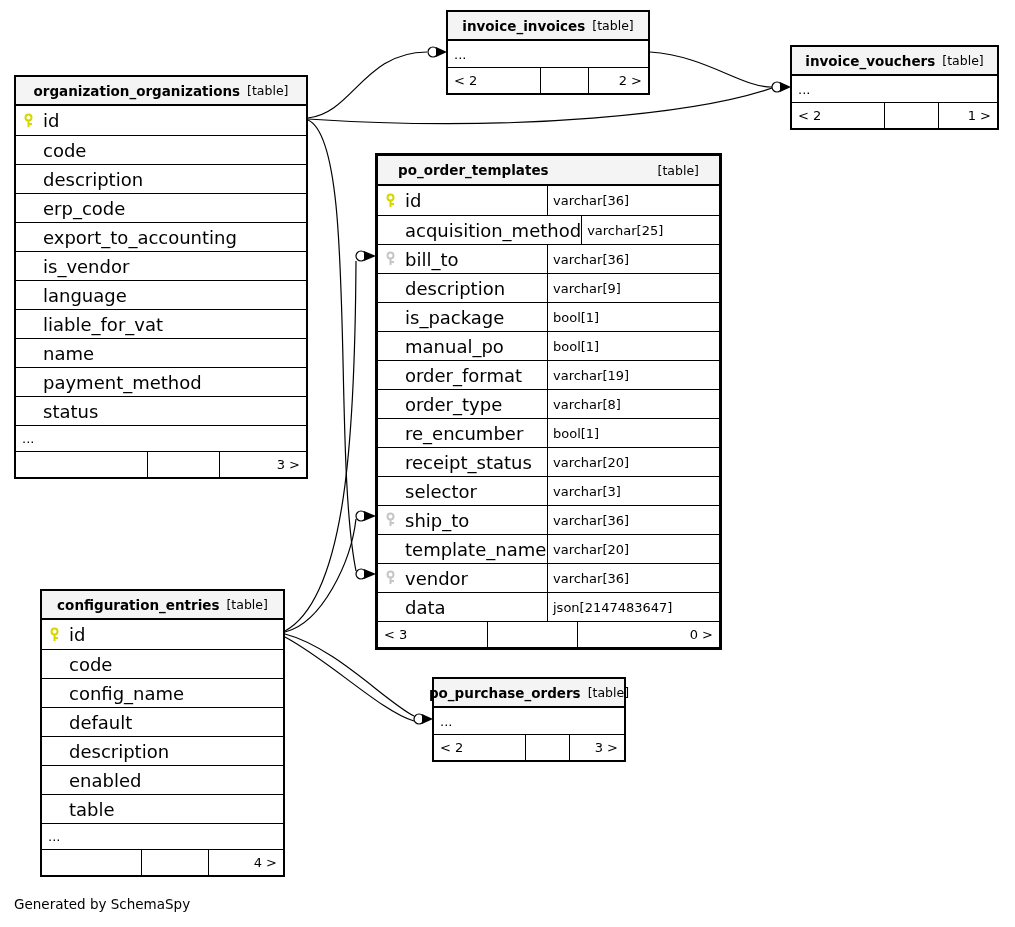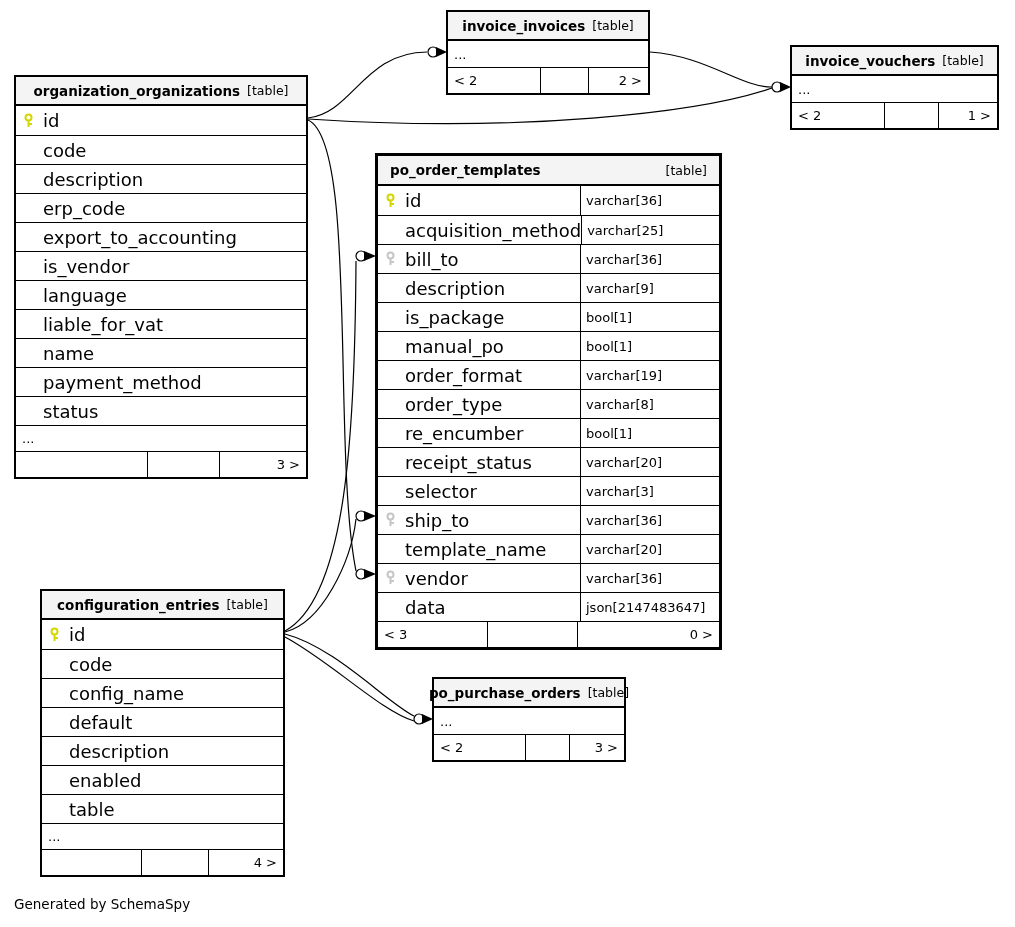--- a/index.html
+++ b/index.html
@@ -1,31 +1,31 @@
 <!DOCTYPE html>
 <html><head>
 <meta charset="utf-8">
 <style>
   * { box-sizing: border-box; margin: 0; padding: 0; }
   html,body { width:1015px; height:927px; background:#ffffff; font-family:"DejaVu Sans", sans-serif; color:#000; }
   #canvas { position:relative; width:1015px; height:927px; background:#fff; overflow:hidden; }
   #edges { position:absolute; left:0; top:0; z-index:0; }
   .tbl { position:absolute; z-index:1; background:#fff; border:2px solid #000; display:flex; flex-direction:column; }
   .tbl.focus { border-width:3px;justify-content:flex-end; }
-  .hdr { background:#f4f4f4; border-bottom:2px solid #000; height:29px; display:flex; align-items:center; justify-content:center; padding:0 12px; white-space:nowrap; }
+  .hdr { background:#f4f4f4; border-bottom:2px solid #000; height:29px; display:flex; align-items:center; justify-content:center; padding:0 20px; white-space:nowrap; }
   .tbl.focus .hdr { height:30px; justify-content:space-between; }
   .tname { font-weight:bold; font-size:13.5px; }
   .ttag { font-size:12.5px; margin-left:7px; }
   .rows { display:flex; flex-direction:column; }
   .row { display:flex; align-items:stretch; height:29px; border-top:1px solid #000; background:#fff; }
   .rows .row:first-child { border-top:none; }
   .row.ellipsis { height:26px; }
   .keyicon { width:27px; display:flex; align-items:center; padding-left:7px; flex:none; }
   .cname { font-size:18px; display:flex; align-items:center; flex:1; white-space:nowrap; }
-  .ctype { width:139px; flex:none; border-left:1px solid #000; display:flex; align-items:center; padding-left:5px; font-size:13px; white-space:nowrap; }
+  .ctype { width:172px; flex:none; border-left:1px solid #000; display:flex; align-items:center; padding-left:5px; font-size:13px; white-space:nowrap; }
   .edots { font-size:13px; display:flex; align-items:center; padding-left:6px; }
   .ftr { display:flex; height:26px; border-top:1px solid #000; font-size:13px; }
   .ftr span { display:flex; align-items:center; }
   .fl { padding-left:6px; justify-content:flex-start; }
   .fm { border-left:1px solid #000; }
   .fr { border-left:1px solid #000; padding-right:6px; justify-content:flex-end; flex:1; }
   #gennote { position:absolute; left:14px; top:896px; font-size:13.5px; z-index:1; }
 </style>
 </head>
 <body>

